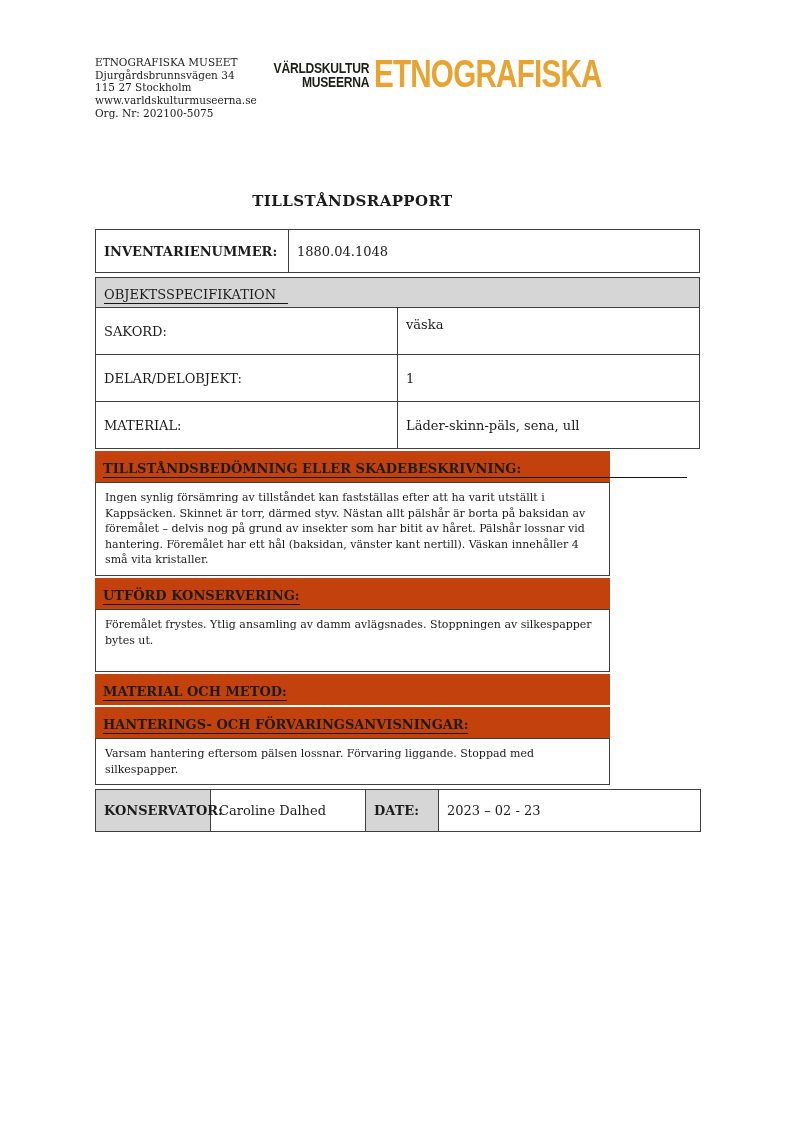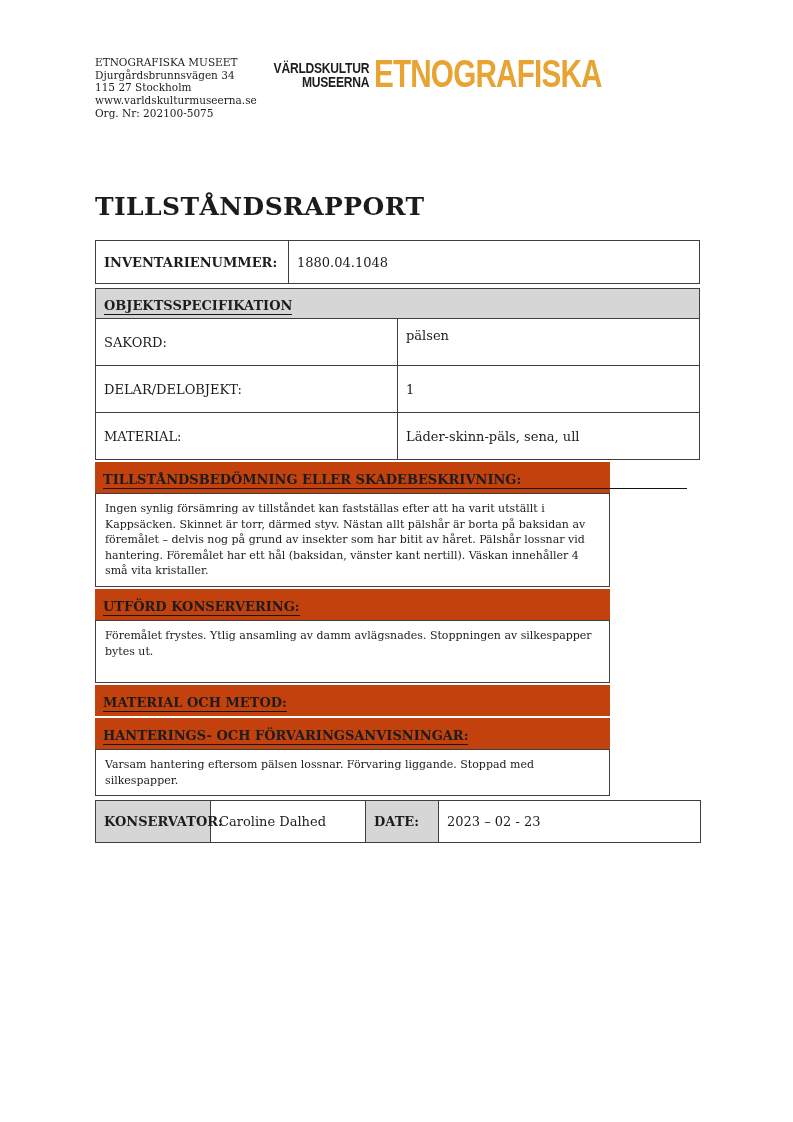--- a/index.html
+++ b/index.html
@@ -22,36 +22,36 @@
     display:flex; align-items:flex-end; gap:6px;
     font-family:"Liberation Sans", sans-serif; font-weight:bold;
     transform:scaleX(.78); transform-origin:100% 50%;
     white-space:nowrap;
   }
   .logo-black { text-align:right; font-size:15.5px; line-height:14px; color:#1d1d1b; letter-spacing:-.3px; }
   .logo-orange { font-size:38px; line-height:29px; color:#E7A433; letter-spacing:-1px; }
 
   
   .report-title {
-    margin:40px 0 0 0; 
-    font-size:25px; font-weight:bold; letter-spacing:.4px;
+    margin:40px 0 0 0; text-align:center;
+    font-size:15px; font-weight:bold; letter-spacing:.4px;
   }
 
   
   table { width:605px; border-collapse:collapse; table-layout:fixed; font-size:13px; color:#1c1c1c; }
   td { border:1px solid #3f3f3f; padding:0 8px; vertical-align:middle; box-sizing:border-box; }
   .gray { background:#d6d6d6; }
   .bold { font-weight:bold; }
 
   .inventory-table { margin-top:19px;padding-left:12px; }
   .inventory-table td { height:43px; }
   .col-label { width:193px; }
 
   .spec-table { margin-top:4px; }
-  .spec-header-cell { height:30px; vertical-align:bottom; padding-bottom:3px; font-weight:bold; }
+  .spec-header-cell { height:30px; vertical-align:bottom; padding-bottom:3px; font-weight:normal; }
   .spec-table .data-row td { height:47px; }
   .val-top { vertical-align:top; padding-top:9px; }
 
   .u { display:inline-block; border-bottom:1.4px solid #151515; padding-bottom:1px; }
   .u-spec  { min-width:184px; }
   .u-full  { min-width:584px; }
   .u-s1    { min-width:168px; }
   .u-s2    { min-width:178px; }
   .u-s3    { min-width:308px; }
 
@@ -112,21 +112,21 @@
 
     <table class="spec-table">
       <tbody>
           <tr>
         <td colspan="2" class="gray spec-header-cell">
           <span class="u u-spec">OBJEKTSSPECIFIKATION</span>
         </td>
       </tr>
       <tr class="data-row">
         <td class="col-label">SAKORD:</td>
-        <td class="val-top">pälsen</td>
+        <td class="val-top">väska</td>
       </tr>
       <tr class="data-row">
         <td class="col-label">DELAR/DELOBJEKT:</td>
         <td>1</td>
       </tr>
       <tr class="data-row">
         <td class="col-label">MATERIAL:</td>
         <td>Läder-skinn-päls, sena, ull</td>
       </tr>
     </tbody>

